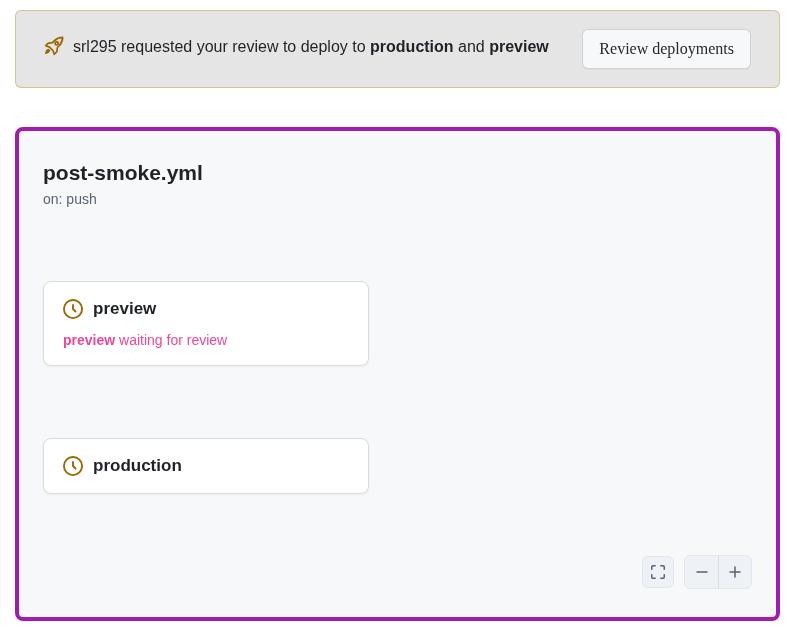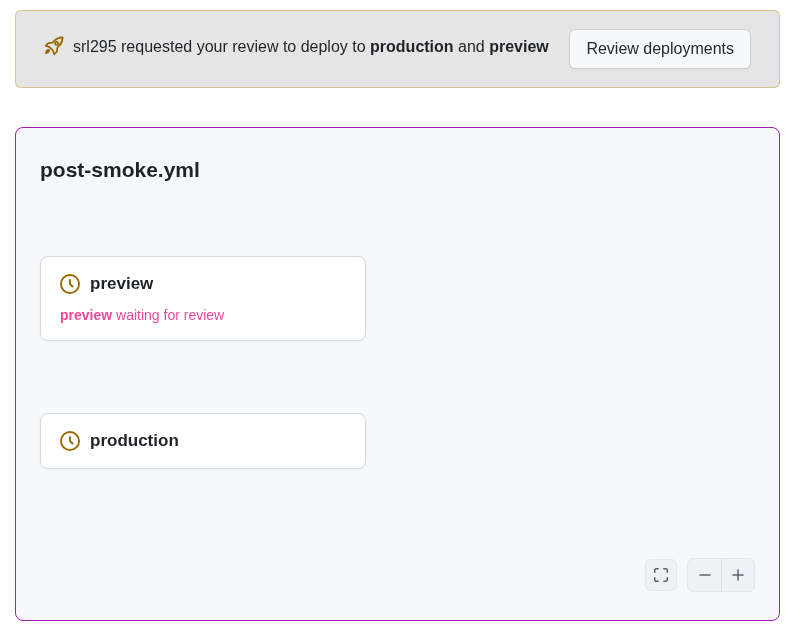--- a/index.html
+++ b/index.html
@@ -28,30 +28,30 @@
   }
   .banner-text b { font-weight:700; }
   .review-btn {
     margin-left:auto; align-self:center; flex:0 0 auto;
     height:40px; padding:0 16px;
     display:flex; align-items:center; justify-content:center;
     background:#f6f8fa;
     border:1px solid rgba(31,35,40,.18);
     border-radius:6px;
     box-shadow:0 1px 0 rgba(31,35,40,.04);
-    font-family:Liberation Sans, sans-serif;
+    font-family:Liberation Serif, serif;
     font-size:16px; font-weight:500; color:#24292f;
     cursor:pointer; white-space:nowrap;
   }
   
   .panel {
     position:absolute; left:15px; top:127px; width:765px; height:494px;
     box-sizing:border-box;
     background:#f6f8fa;
-    border:1px solid #a21caf;
+    border:4px solid #a21caf;
     border-radius:8px;
     padding:24px;
   }
   .wf-title { margin-top:6px; font-size:21px; font-weight:700; color:#1f2328; }
   .wf-trigger { margin-top:6px; font-size:14px; color:#59636e; }
   .jobs {
     margin-top:74px; width:326px; box-sizing:border-box;
     display:flex; flex-direction:column; gap:72px;
   }
   .job-card {
@@ -104,20 +104,21 @@
         <circle cx="10.1" cy="5.9" r="1.25"></circle>
         <path d="M4.3 11.7c-.5 1-1.4 1.7-2.8 2 .3-1.4 1-2.3 2-2.8"></path>
       </svg>
     </span><span>srl295</span><span> requested your review to deploy to </span><b>production</b><span> and </span><b>preview</b>
   </div>
   <button class="review-btn">Review deployments</button>
 </div>
 
 <div class="panel">
   <div class="wf-title">post-smoke.yml</div>
+  <div class="wf-trigger">on: push</div>
 
   <div class="jobs">
 
     <div class="job-card">
       <div class="job-head">
         <span class="clock">
           <svg width="20" height="20" viewBox="0 0 16 16" fill="#9a6700">
             <path d="M8 0a8 8 0 1 1 0 16A8 8 0 0 1 8 0ZM1.5 8a6.5 6.5 0 1 0 13 0 6.5 6.5 0 0 0-13 0Z"></path>
             <path d="M8 4a.75.75 0 0 1 .75.75v2.94l1.78 1.78a.75.75 0 1 1-1.06 1.06l-2-2a.75.75 0 0 1-.22-.53V4.75A.75.75 0 0 1 8 4Z"></path>
           </svg>

